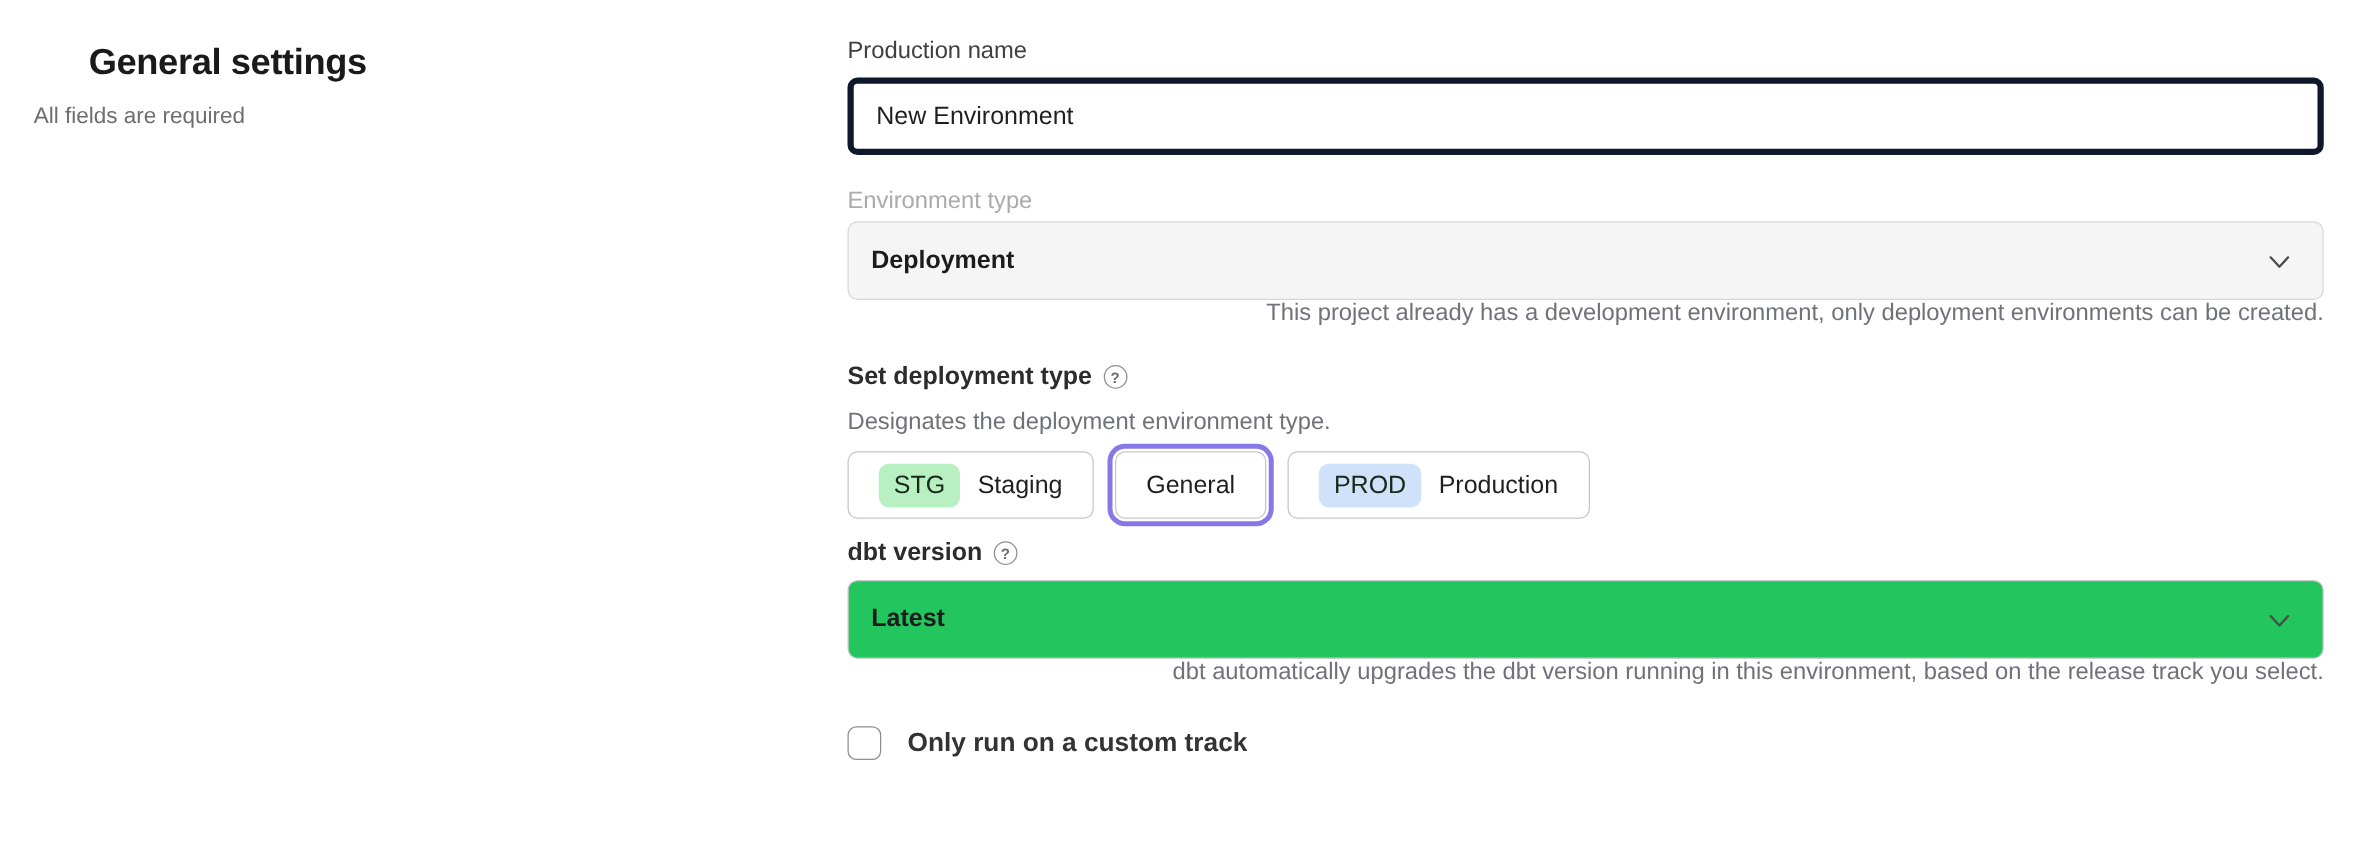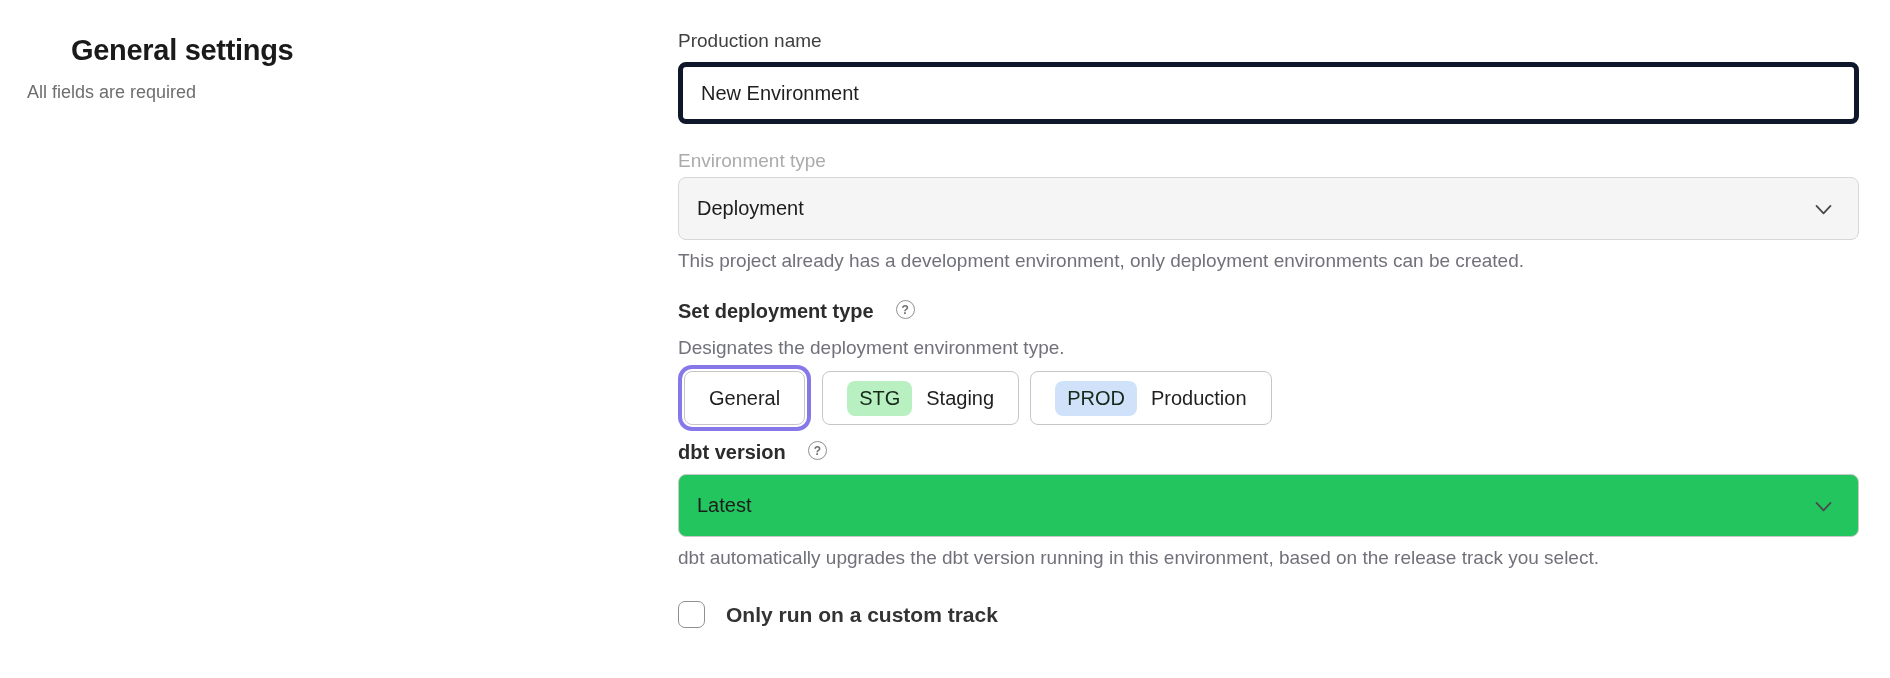--- a/index.html
+++ b/index.html
@@ -41,33 +41,34 @@
   .select {
     position: relative; margin-top: 10px; width: 100%; height: 63px;
     border: 1px solid #c8c8c8; border-radius: 8px;
     background: #22c55e; display: flex; align-items: center;
     padding: 0 18px; cursor: pointer;
   }
   .select.disabled {
     background: #f5f5f6; border-color: #d7d7d7; cursor: default;
     margin-top: 5px;
   }
-  .select .value { font-size: 20px; font-weight: 400; color: #1c1c1c; }
+  .select .value { font-size: 20px; font-weight: 700; color: #1c1c1c; }
   .select .chevron {
     position: absolute; right: 26px; top: 50%; transform: translateY(-42%);
     width: 17px; height: 11px; display: block;
   }
 
   .helper {
-    margin-top: 10px; font-size: 19px; color: #71717a; line-height: 22px;
+    font-size: 19px; color: #71717a; line-height: 22px;
     font-weight: 400;
+    text-align: right;
   }
 
   .section-title {
-    margin-top: 28px; display: flex; align-items: flex-start; gap: 22px;
+    margin-top: 28px; display: flex; align-items: center; gap: 9px;
     font-size: 20px; font-weight: 700; color: #2c2c2c; line-height: 23px;
   }
   .help-icon {
     width: 19px; height: 19px; border: 1.4px solid #8f8f8f; border-radius: 50%;
     color: #6e6e6e; font-size: 12px; font-weight: 600;
     display: inline-flex; align-items: center; justify-content: center;
     line-height: 1; cursor: pointer; flex: 0 0 auto;
   }
   .section-desc { margin-top: 14px; font-size: 19px; color: #71717a; font-weight: 400; }
 
@@ -129,26 +130,26 @@
     <div class="helper">This project already has a development environment, only deployment environments can be created.</div>
 
     
     <div class="section-title">
       <span>Set deployment type</span>
       <span class="help-icon">?</span>
     </div>
     <div class="section-desc">Designates the deployment environment type.</div>
 
     <div class="type-row">
-      <button class="type-btn selected">
-        <span>General</span>
-      </button>
       <button class="type-btn">
         <span class="badge badge-stg">STG</span>
         <span>Staging</span>
+      </button>
+      <button class="type-btn selected">
+        <span>General</span>
       </button>
       <button class="type-btn">
         <span class="badge badge-prod">PROD</span>
         <span>Production</span>
       </button>
     </div>
 
     
     <div class="section-title" style="margin-top:16px;">
       <span>dbt version</span>

